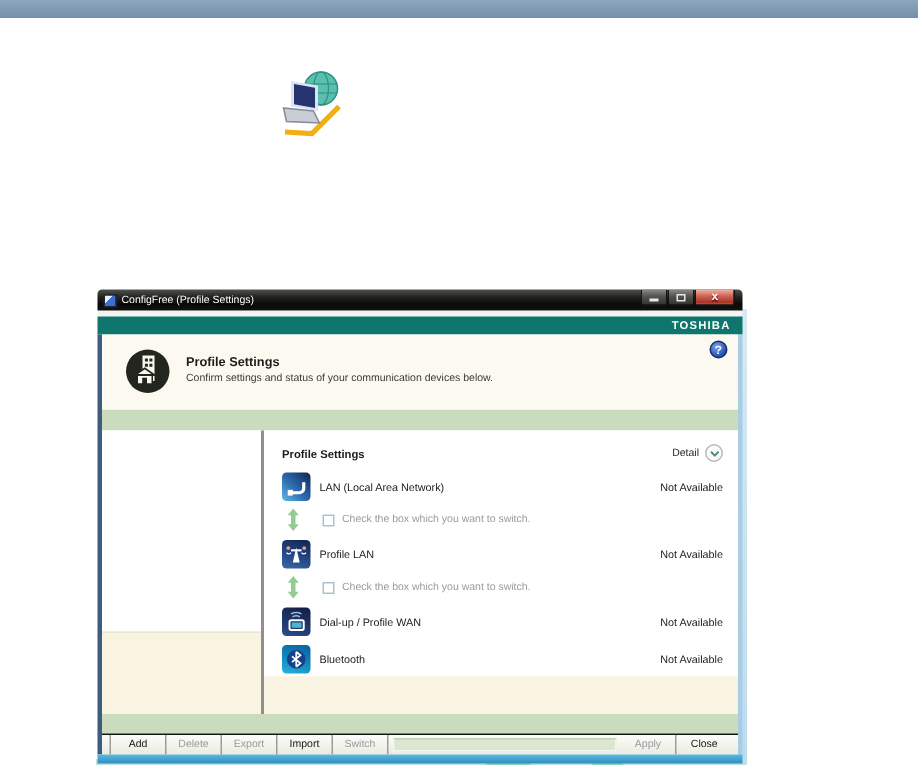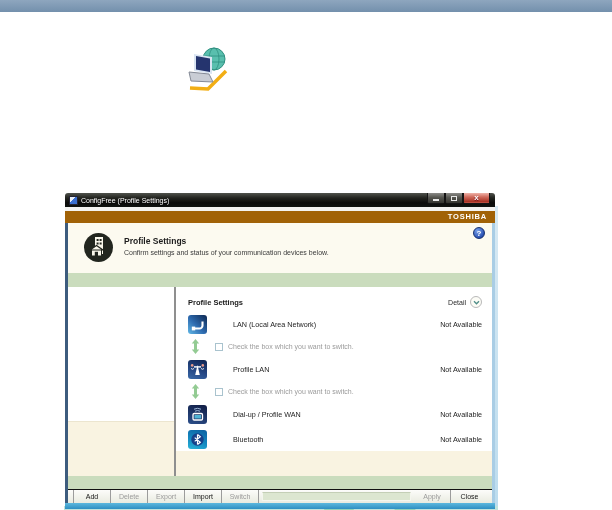--- a/index.html
+++ b/index.html
@@ -36,21 +36,21 @@
     border-radius:0 0 2px 2px; display:flex; align-items:center; justify-content:center; }
   .wbtn.min,.wbtn.max { width:18px;
     background:linear-gradient(#8b8b88,#55554f 45%,#33332e); }
   .wbtn.close { width:27px;
     background:linear-gradient(#efb3a9,#cf6a5c 40%,#a93325 85%,#c4574a); }
   .glyph-min { width:6px; height:2px; background:#e8e8e8; margin-top:4px; }
   .glyph-max { width:6px; height:5px; border:1px solid #e8e8e8; }
   .glyph-x { color:#fff; font-size:8px; font-weight:bold; line-height:10px;
     text-shadow:0 1px 1px #601; }
   .title-gap { height:4px; background:#f3f3f1; }
-  .brandbar { height:12px; background:#a16207; color:#fff; text-align:right;
+  .brandbar { height:12px; background:#0f766e; color:#fff; text-align:right;
     font-size:7.5px; font-weight:bold; letter-spacing:.8px; line-height:12px;
     padding-right:8px; }
 
   .dlg-body { border-left:3px solid #3d5c7e; border-right:3px solid #a9cde5; }
 
   .hdr { height:50px; background:#fcfaf0; position:relative; }
   .hdr-circle { position:absolute; left:14px; top:8px; }
   .hdr-text { position:absolute; left:56px; top:13px; }
   .hdr-title { font-size:8.5px; font-weight:bold; color:#1d1d1d; }
   .hdr-sub { font-size:7px; color:#3a3a3a; margin-top:3px; }
@@ -70,21 +70,21 @@
   .rows-white { background:#fff; height:164px; padding:5px 10px 0 12px; }
   .right-cream { flex:1; background:#f9f3e1; }
 
   .prow-head { height:20px; display:flex; align-items:center; }
   .ptitle { font-size:7.5px; font-weight:bold; color:#1a1a1a; }
   .spacer { flex:1; }
   .detail-lbl { font-size:7px; color:#2a2a2a; margin-right:4px; }
   .detail-btn { width:12px; height:12px; border-radius:50%; background:#fcfcf6;
     border:1px solid #b9b9b9; display:flex; align-items:center; justify-content:center; }
 
-  .dev-row { height:24px; display:flex; align-items:center;gap:20px; }
+  .dev-row { height:24px; display:flex; align-items:center; }
   .dev-row.bt { height:26px; }
   .dev-ico { width:19px; height:19px; border-radius:3px; flex:0 0 auto;
     display:flex; align-items:center; justify-content:center; }
   .ico-lan { background:linear-gradient(225deg,#0d2750,#2e6bb0 55%,#62b8e6); }
   .ico-wlan { background:linear-gradient(200deg,#0e2350,#274a88 60%,#3a6aa8); }
   .ico-dial { background:linear-gradient(200deg,#101c42,#203a6e 60%,#2c4f8a); }
   .ico-bt { background:linear-gradient(200deg,#0a5ea0,#1488c0 55%,#2ab4d8); }
   .dev-name { font-size:7.2px; color:#1c1c1c; margin-left:6px; }
   .dev-status { font-size:7.2px; color:#1c1c1c;text-align:center; }
 

